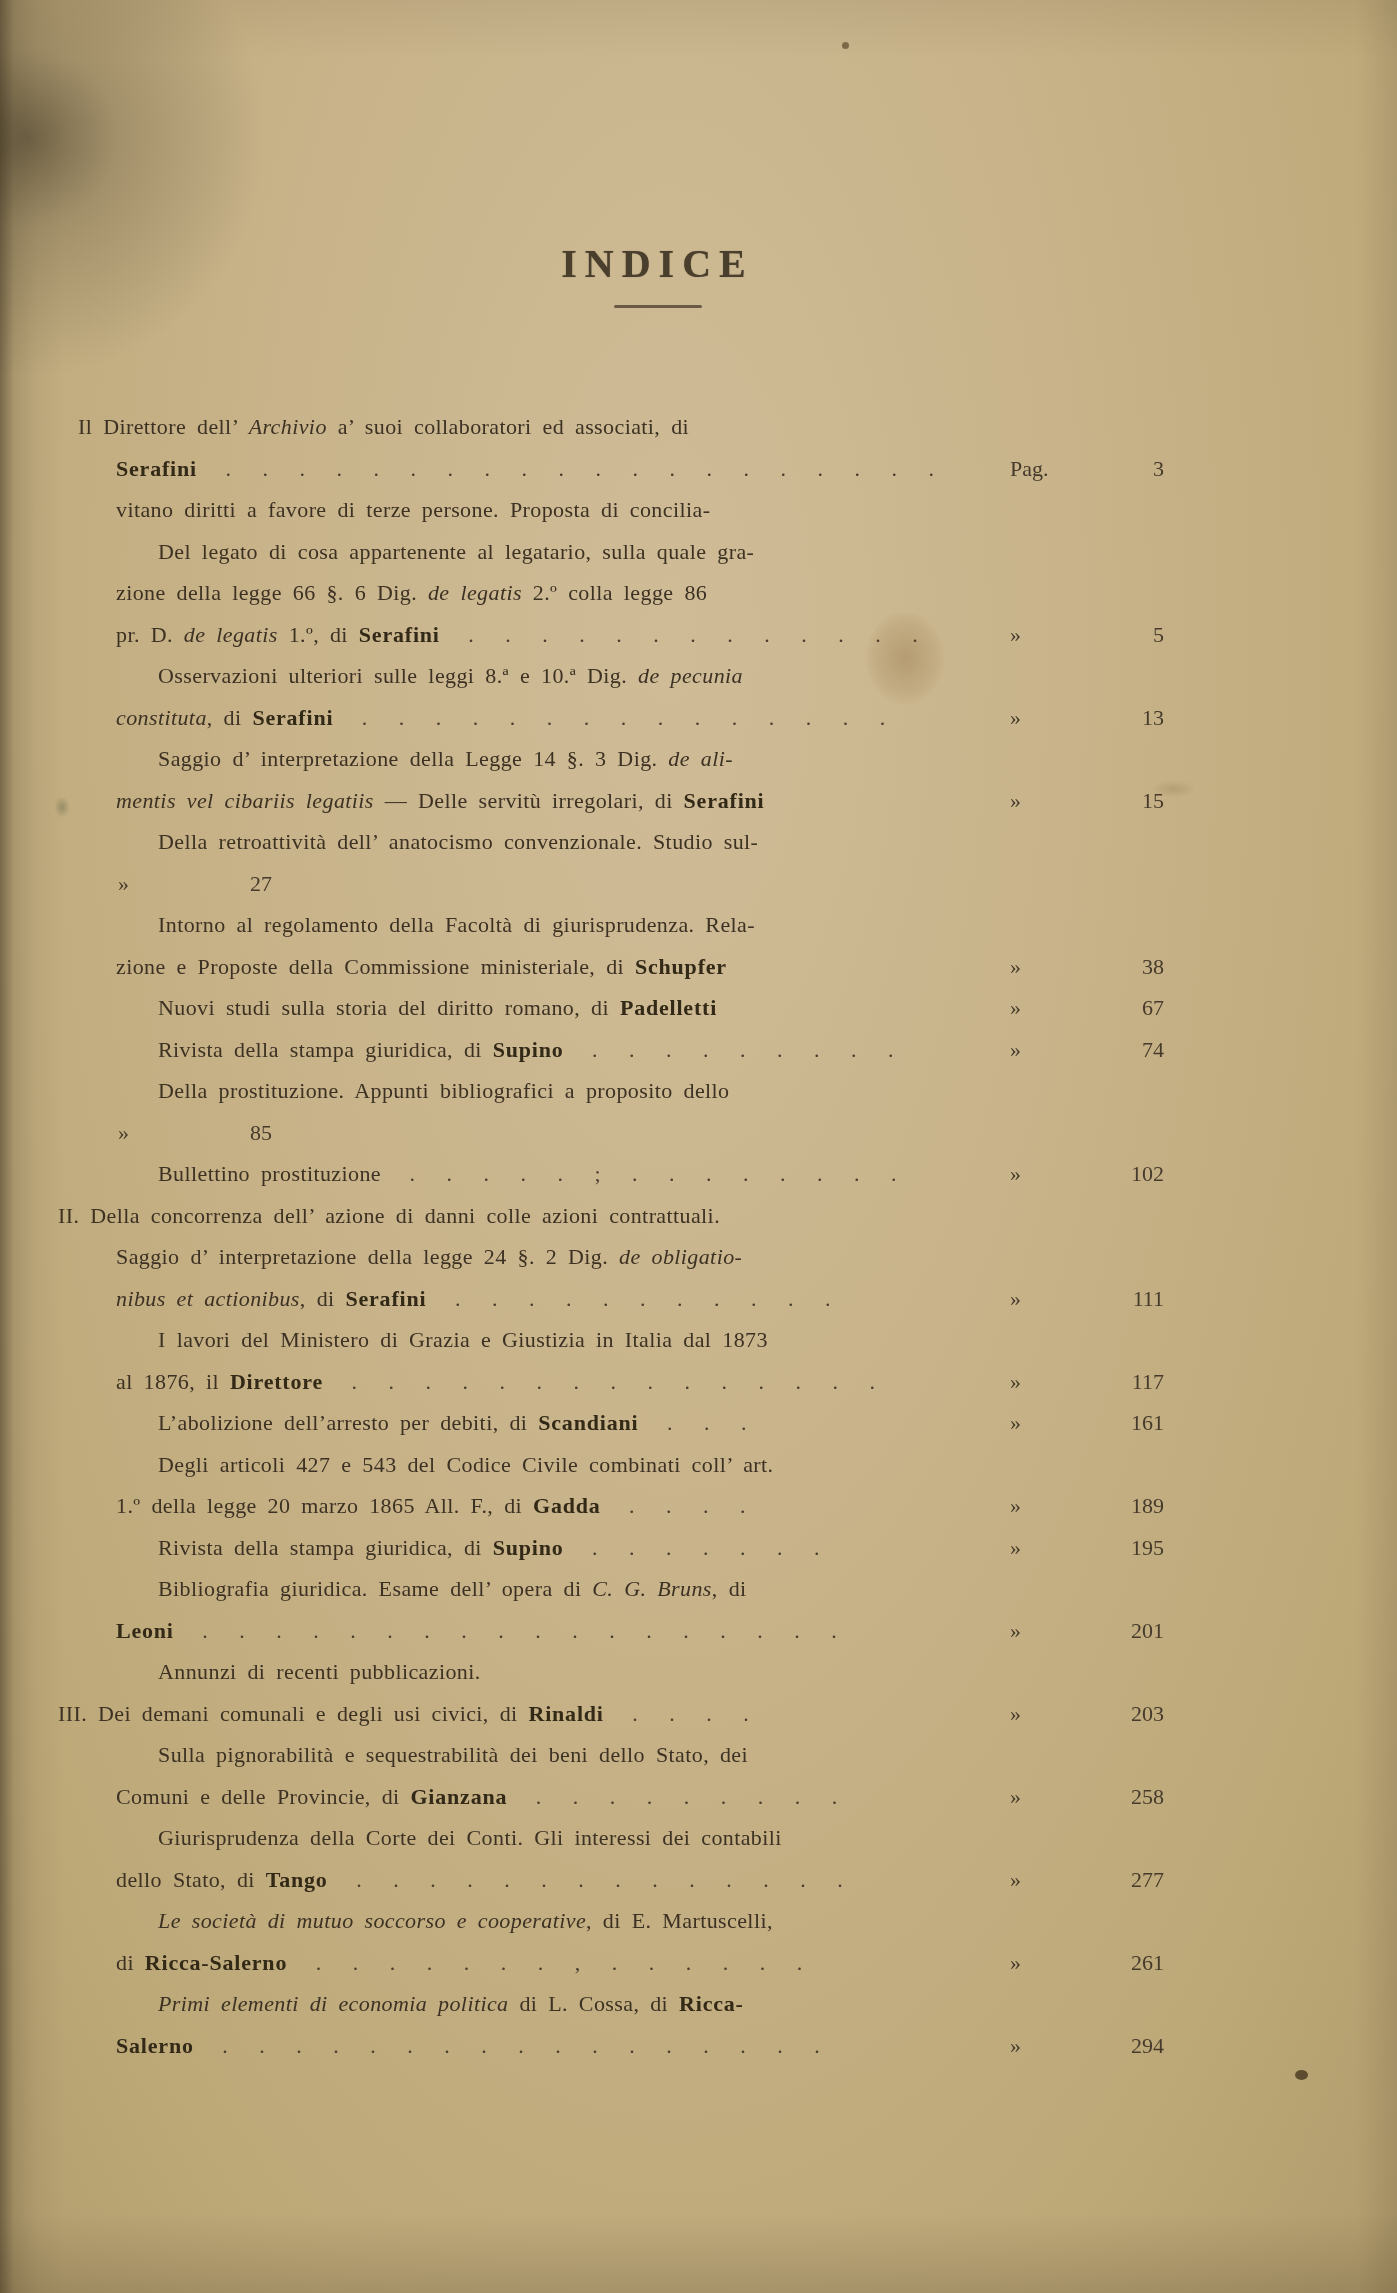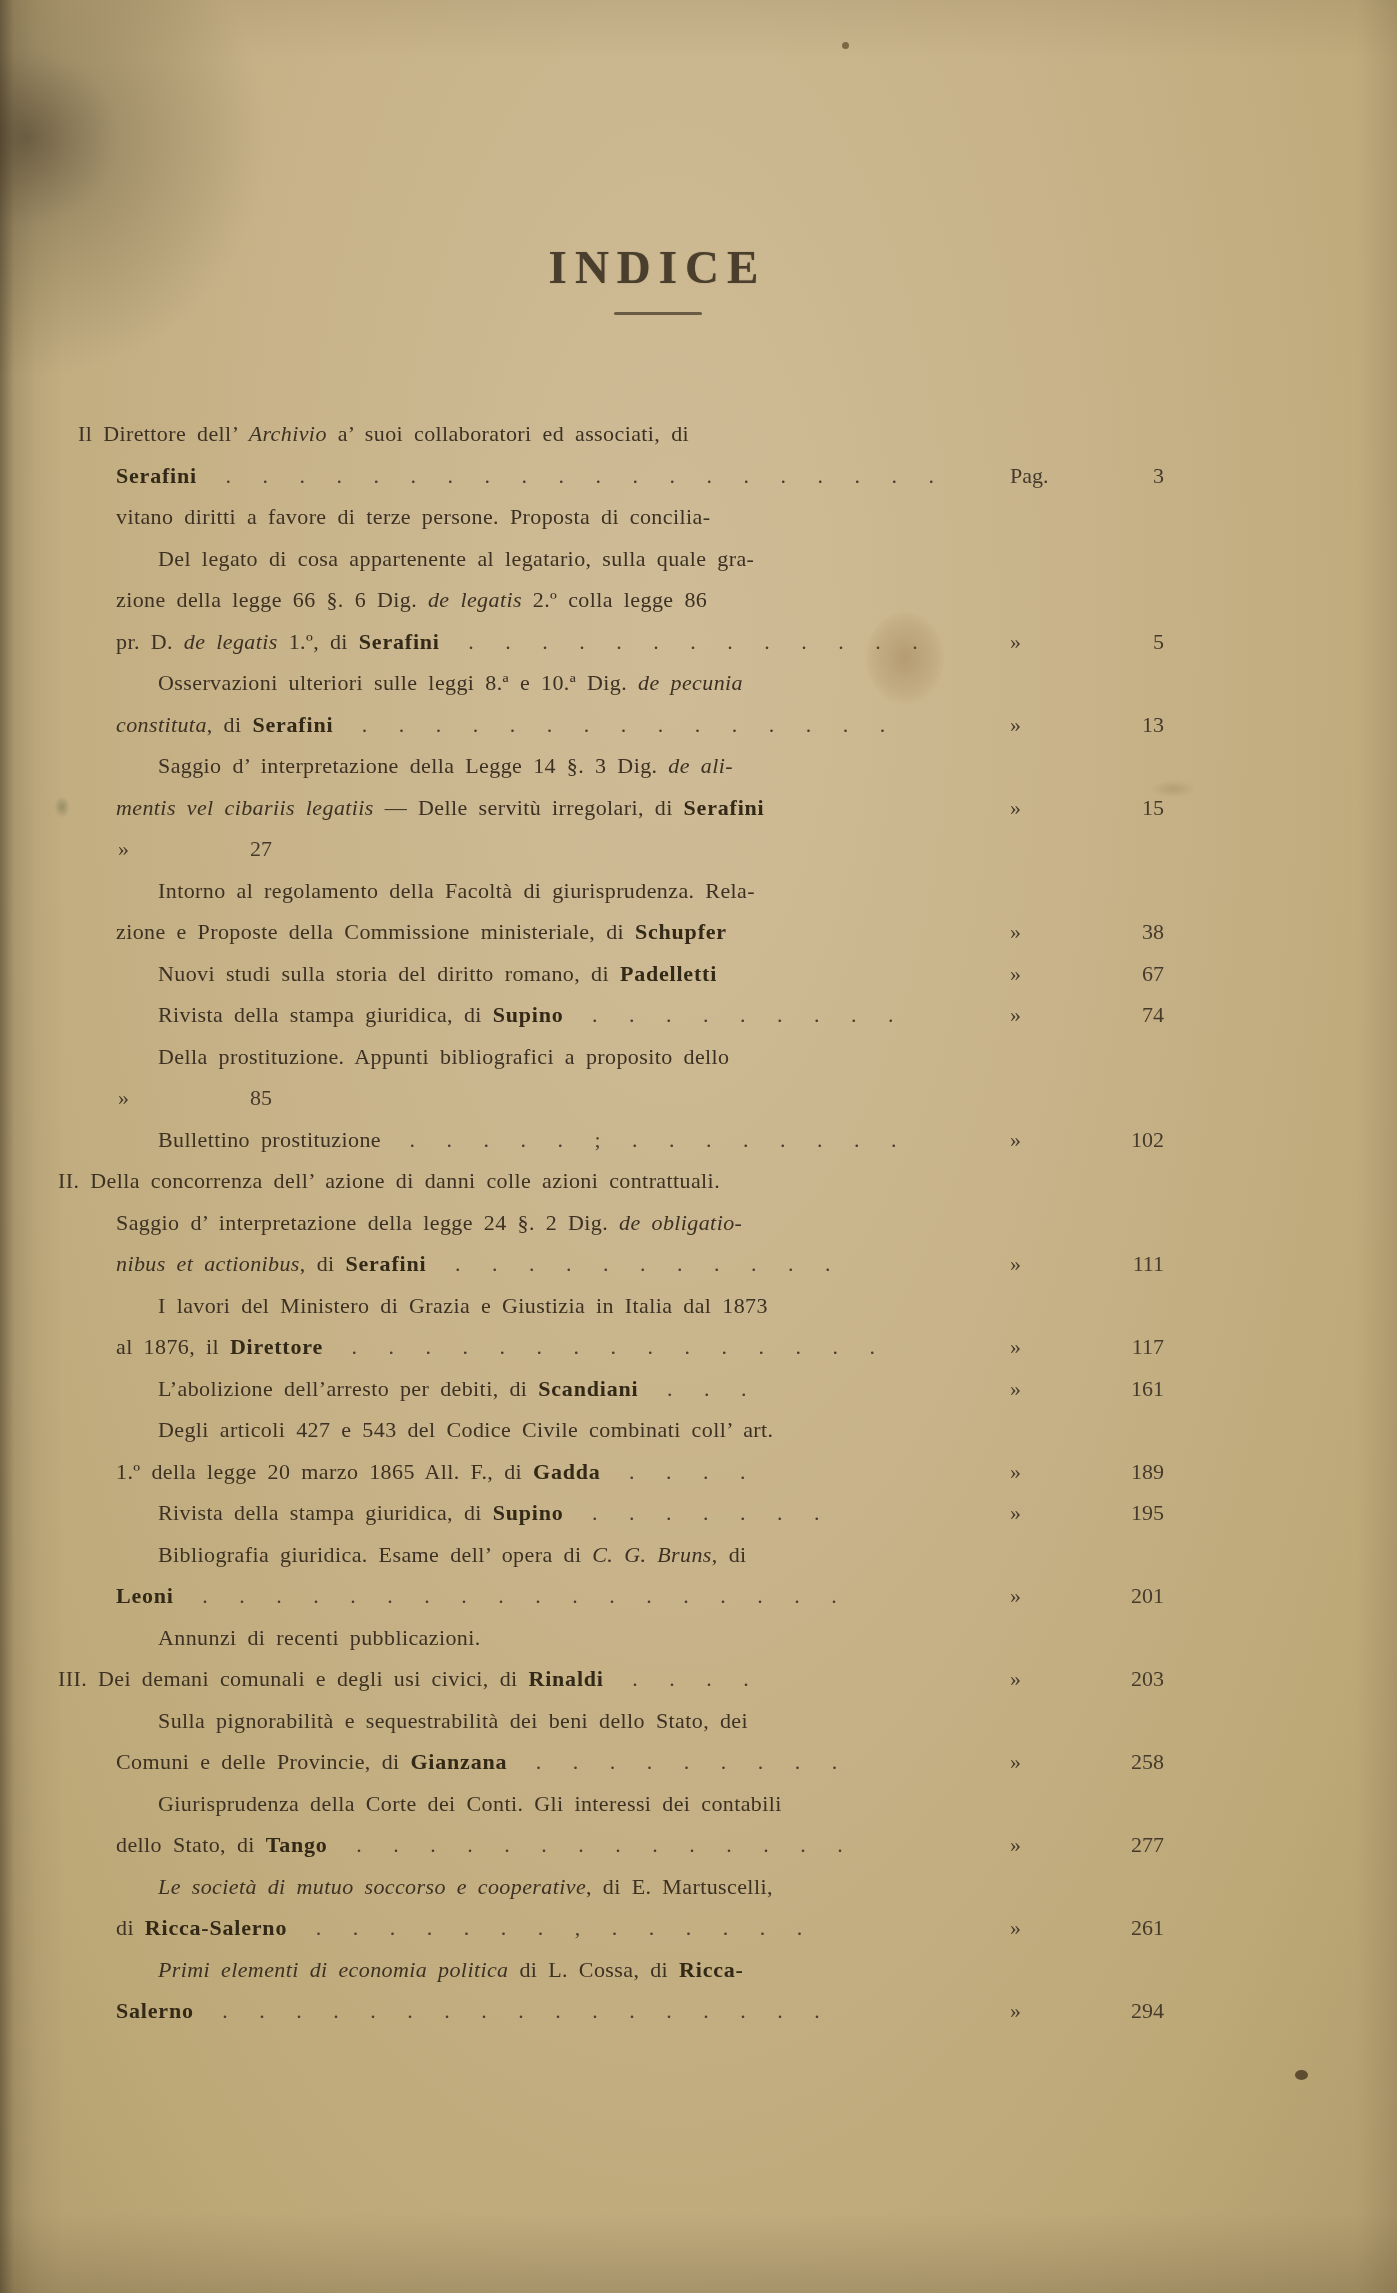--- a/index.html
+++ b/index.html
@@ -13,21 +13,21 @@
       radial-gradient(circle at 2% 6%, rgba(35,28,16,0.50) 0, rgba(35,28,16,0.20) 90px, rgba(35,28,16,0) 240px),
       linear-gradient(to right, rgba(48,38,22,0.50) 0, rgba(48,38,22,0.16) 14px, rgba(48,38,22,0.05) 36px, rgba(48,38,22,0) 64px),
       linear-gradient(to left, rgba(60,48,28,0.13) 0, rgba(60,48,28,0) 40px),
       linear-gradient(to top, rgba(70,55,32,0.20) 0, rgba(70,55,32,0) 80px),
       linear-gradient(to bottom, rgba(86,66,40,0.10) 0, rgba(86,66,40,0) 60px),
       radial-gradient(ellipse at 48% 28%, #cfbc97 0%, #c7b288 45%, #bda878 78%, #b09b6c 100%);
   }
   .title-row{ text-align:center; padding-top:240px; position:relative; left:-41px; }
   .title{
     display:inline-block;
-    font-size:47px; font-weight:bold; letter-spacing:8px;
+    font-size:40px; font-weight:bold; letter-spacing:8px;
     color:#4a3e2d;
     text-shadow:0 0 1px rgba(74,62,45,0.55);
   }
   .title-rule{
     width:88px;height:3px;margin:18px auto 0;
     background:rgba(72,60,42,0.75);
     position:relative;left:-41px;border-radius:2px;
   }
   .index{ padding:98px 233px 0 78px; }
   .row{
@@ -109,20 +109,25 @@
       <div class="row ind-p">
         <div class="txt"><span class="seg-n">Saggio d’ interpretazione della Legge 14 §. 3 Dig. </span><span class="seg-i">de ali-</span></div>
         <div class="mk"></div>
         <div class="pg"></div>
       </div>
       <div class="row ind-c">
         <div class="txt"><span class="seg-i">mentis vel cibariis legatiis</span><span class="seg-n"> — Delle servitù irregolari, di </span><span class="seg-b">Serafini</span></div>
         <div class="mk">»</div>
         <div class="pg">15</div>
       </div>
+      <div class="row ind-p">
+        <div class="txt"><span class="seg-n">Della retroattività dell’ anatocismo convenzionale. Studio sul-</span></div>
+        <div class="mk"></div>
+        <div class="pg"></div>
+      </div>
       <div class="row ind-c">
         <div class="mk">»</div>
         <div class="pg">27</div>
       </div>
       <div class="row ind-p">
         <div class="txt"><span class="seg-n">Intorno al regolamento della Facoltà di giurisprudenza. Rela-</span></div>
         <div class="mk"></div>
         <div class="pg"></div>
       </div>
       <div class="row ind-c">

